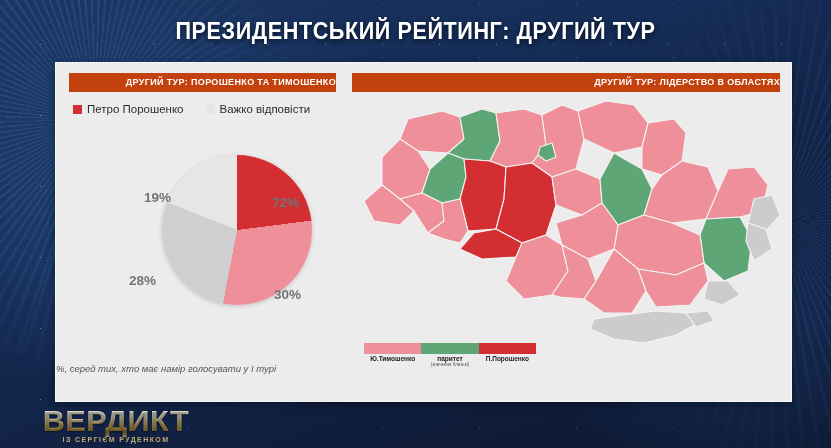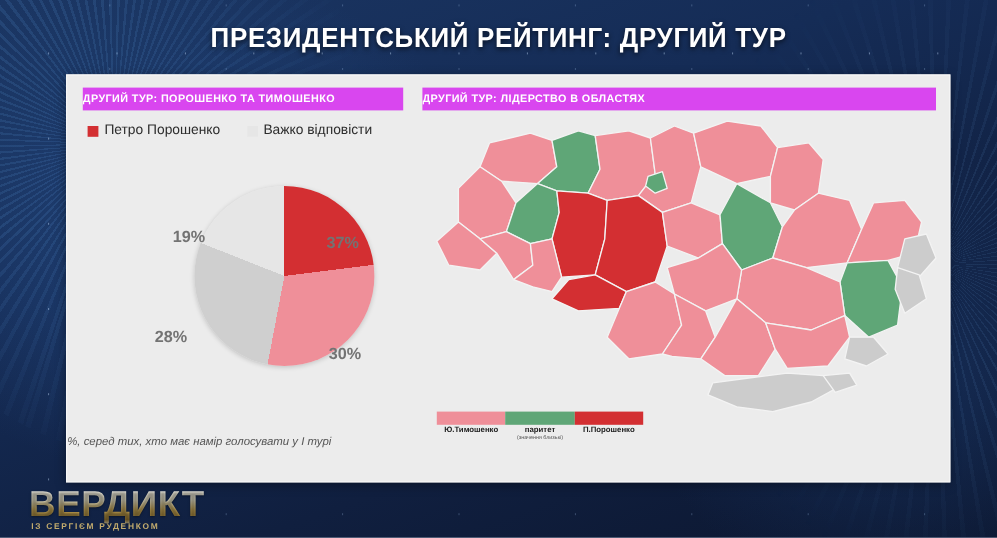--- a/index.html
+++ b/index.html
@@ -51,21 +51,21 @@
   #panel{
     position:absolute;left:55px;top:62px;width:735px;height:338px;
     background:#ececec;border:1px solid #f7f7f7;
     box-shadow:0 2px 9px rgba(0,0,0,.4);
     display:flex;
   }
   .col-left{width:292px;position:relative;}
   .col-right{flex:1;position:relative;}
   .sec-header{
     position:absolute;top:10px;height:19px;line-height:19px;
-    background:#d946ef;color:#fff;text-align:left;
+    background:#c2410c;color:#fff;text-align:right;
     font-size:9px;font-weight:bold;letter-spacing:.35px;
     white-space:nowrap;overflow:hidden;
   }
   .col-left .sec-header{left:13px;right:12px;}
   .col-right .sec-header{left:4px;right:11px;}
 
   
   #pie-legend{position:absolute;left:17px;top:40px;width:265px;
     display:flex;flex-wrap:wrap;}
   .lg-item{width:50%;display:flex;align-items:center;margin-bottom:9px;}
@@ -88,21 +88,21 @@
   #map-wrap{position:absolute;left:0;top:32px;right:0;bottom:0;}
   #map-svg{position:absolute;left:8px;top:4px;width:430px;height:250px;}
   #map-legend{position:absolute;left:16px;top:248px;width:172px;}
   #ml-bars{display:flex;height:11px;}
   #ml-bars div{flex:1;}
   #ml-labels{display:flex;margin-top:1px;}
   #ml-labels > div{flex:1;text-align:center;font-size:6.5px;color:#222;font-weight:bold;white-space:nowrap;}
   #ml-sub{text-align:center;font-size:4.5px;color:#555;font-weight:normal;}
 
   
-  #logo{position:absolute;left:26px;top:404px;width:180px;}
+  #logo{position:absolute;left:26px;top:404px;width:180px;text-align:center;}
   #logo-main{
     font-size:30px;font-weight:bold;letter-spacing:.5px;
     background:linear-gradient(180deg,#fdfdfd 0%,#e9e3c6 38%,#c9a856 62%,#9a7a33 85%,#f3ecd4 100%);
     -webkit-background-clip:text;background-clip:text;color:transparent;
     text-shadow:0 1px 2px rgba(0,0,0,.4);
     transform:scaleX(1.02);
   }
   #logo-sub{
     font-size:7px;font-weight:bold;letter-spacing:1.4px;margin-top:-2px;
     color:#c2ab6d;
@@ -130,21 +130,21 @@
         <span class="lg-tx">Петро Порошенко</span>
       </div>
       <div class="lg-item">
         <span class="lg-sw" style="background:#e6e6e6"></span>
         <span class="lg-tx">Важко відповісти</span>
       </div>
     </div>
 
     <div id="pie-wrap">
       <div id="pie" style="background: conic-gradient(rgb(211, 47, 50) 0deg, rgb(211, 47, 50) 82.8deg, rgb(239, 143, 153) 82.8deg, rgb(239, 143, 153) 190.8deg, rgb(207, 207, 207) 190.8deg, rgb(207, 207, 207) 291.6deg, rgb(230, 230, 230) 291.6deg, rgb(230, 230, 230) 360deg);"></div>
-      <span class="pie-lbl" id="pl0">37%</span>
+      <span class="pie-lbl" id="pl0">72%</span>
       <span class="pie-lbl" id="pl1">30%</span>
       <span class="pie-lbl" id="pl2">28%</span>
       <span class="pie-lbl" id="pl3">19%</span>
     </div>
 
     <div id="pie-note">%, серед тих, хто має намір голосувати у I турі</div>
   </div>
 
   <div class="col-right">
     <div class="sec-header">ДРУГИЙ ТУР: ЛІДЕРСТВО В ОБЛАСТЯХ</div>

